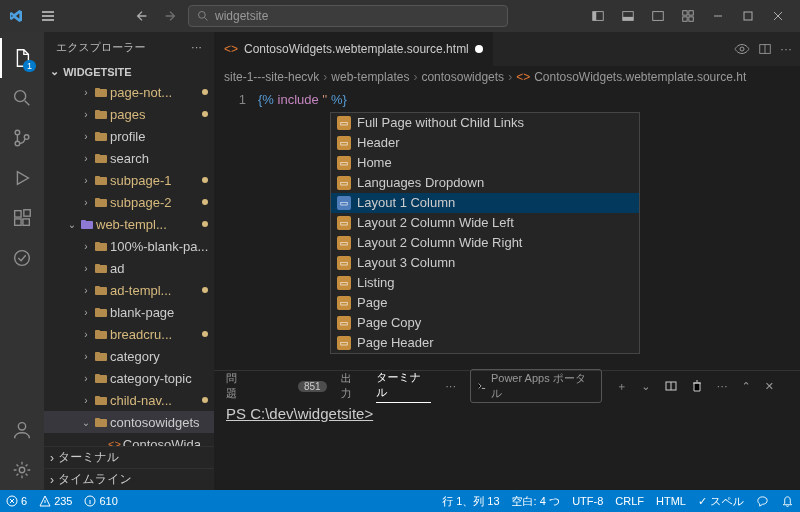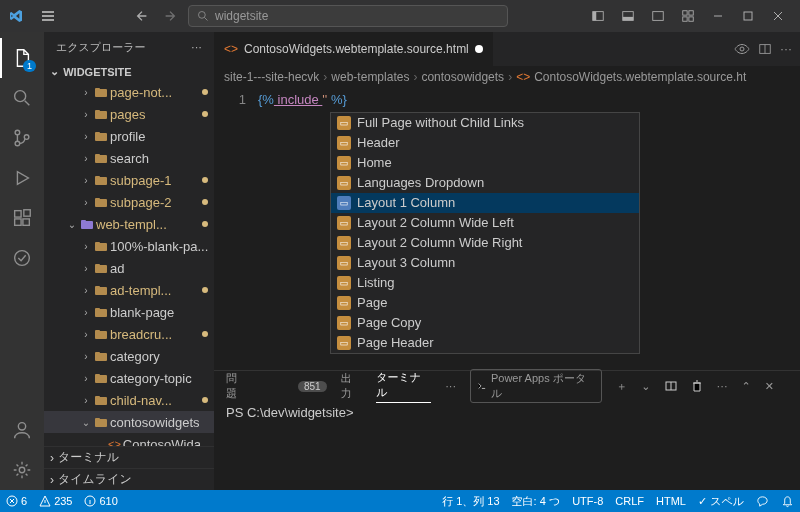--- a/index.html
+++ b/index.html
@@ -50,36 +50,36 @@
   .tab { display: flex; align-items: center; gap: 6px; padding: 0 10px; background: #1e1e1e; font-size: 12px; cursor: pointer; position:relative; }
   .tab .fileicon { color:#e37933; }
   .tab .dirty { width:8px; height:8px; border-radius:50%; background:#fff; }
   .tabs .tab-actions { margin-left:auto; display:flex; align-items:center; gap:8px; padding-right:8px; opacity:0.7;}
   .breadcrumbs { height: 22px; display: flex; align-items: center; padding: 0 10px; gap: 4px; font-size: 12px; color: #999; white-space: nowrap; overflow:hidden;}
   .breadcrumbs .sep { color:#666; }
   .code-area { flex: 1; display: flex; font-family: Consolas, monospace; font-size: 13px; position: relative; }
   .gutter { width: 44px; text-align: right; padding-right: 12px; color: #858585; line-height: 20px; padding-top: 2px; }
   .code { flex: 1; line-height: 20px; padding-top: 2px; position: relative; }
   .tok-d { color: #569cd6; } 
-  .tok-k { color: #c586c0; text-decoration: underline; } 
+  .tok-k { color: #c586c0; } 
   .tok-s { color: #ce9178; } 
   .suggest { position: absolute; top: 24px; left: 72px; background: #252526; border: 1px solid #454545; width: 310px; font-size: 13px; z-index: 5; }
   .suggest-item { display: flex; align-items: center; gap: 6px; padding: 1px 6px; cursor: pointer; line-height:18px; font-family: Consolas, monospace;}
   .suggest-item.sel { background: #04395e; }
   .suggest-item .sicon { width:14px; height:14px; background:#c58e3f; border-radius:2px; flex-shrink:0; display:flex; align-items:center; justify-content:center; font-size:9px; color:#fff;}
   .suggest-item.sel .sicon { background:#4f7dbb; }
 
   
   .panel { height: 120px; border-top: 1px solid #333; display: flex; flex-direction: column; background:#1e1e1e;justify-content:flex-end;}
   .panel-tabs { height: 30px; display: flex; align-items: center; gap: 14px; padding: 0 12px; font-size: 11px; color:#999;}
   .panel-tabs .ptab { cursor:pointer; display:flex; align-items:center; gap:4px;}
   .panel-tabs .ptab.active { color:#fff; border-bottom:1px solid #fff; padding-bottom:2px;}
   .panel-tabs .badge { background:#4d4d4d; border-radius:8px; padding:0 6px; font-size:10px; color:#ccc;margin-left:48px;}
   .panel-tabs .pspacer { flex:1;}
-  .panel-body { flex:1; padding: 4px 12px; font-family: Consolas, monospace; font-size:13px; color:#ccc;}
+  .panel-body { flex:1; padding: 4px 12px; font-family: Consolas, monospace; font-size:15px; color:#ccc;text-decoration:underline;}
 
   
   .statusbar { height: 22px; background: #007acc; color: #fff; display: flex; align-items: center; font-size: 11px; }
   .statusbar .sitem { padding: 0 6px; display:flex; align-items:center; gap:3px; cursor:pointer; height:100%;}
   .statusbar .sspacer { flex:1;}
 
   svg { display: block; }
 </style>
 </head>
 <body>

